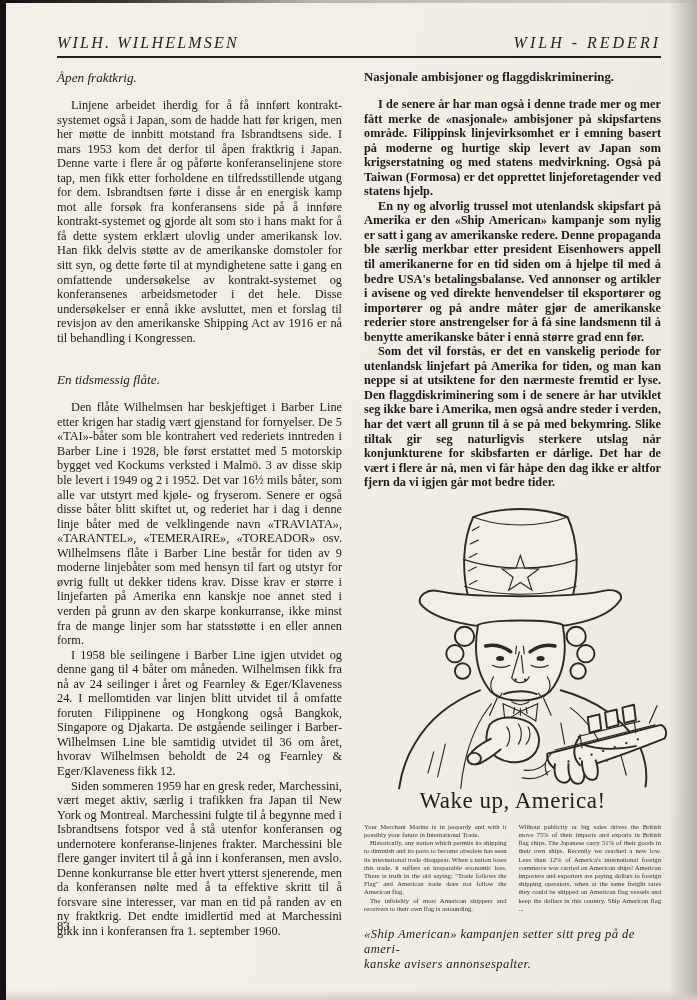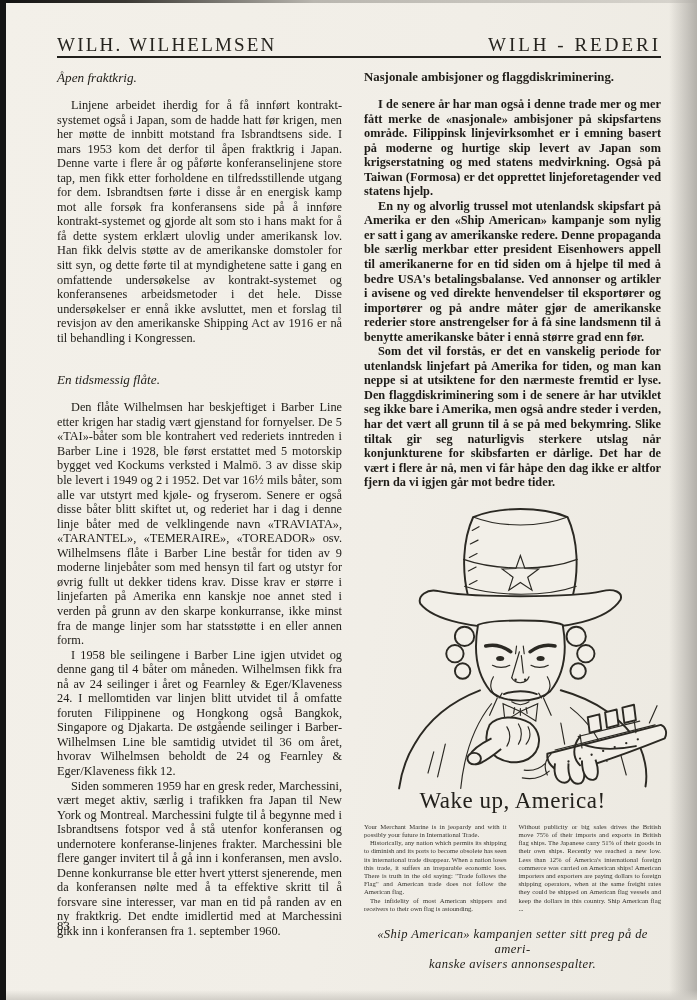--- a/index.html
+++ b/index.html
@@ -18,21 +18,21 @@
   .edge-top{position:absolute;left:0;top:0;width:100%;height:3px;
     background:linear-gradient(to right,#101010 0%,#3a3833 18%,#b9b6af 45%,#d8d5ce 100%);}
   .edge-right{position:absolute;right:0;top:0;width:28px;height:100%;
     background:linear-gradient(to left,#b3b0aa 0%,rgba(243,240,233,0) 100%);}
   .edge-bottom{position:absolute;left:0;bottom:0;width:100%;height:10px;
     background:linear-gradient(to top,#d2cfc8 0%,rgba(243,240,233,0) 100%);}
 
   .hdr{
     position:absolute;top:34px;left:57px;width:604px;
     display:flex;justify-content:space-between;align-items:baseline;
-    font-size:19px;letter-spacing:2.2px;color:#26241f;
+    font-size:16px;letter-spacing:2.2px;color:#26241f;font-style:italic;
   }
   .hdr .right{letter-spacing:3px;}
   .hdr-rule{position:absolute;top:56px;left:57px;width:604px;height:2px;background:#21201c;}
 
   .cols{
     position:absolute;top:70px;left:57px;width:604px;
     display:flex;gap:22px;
   }
   .col{width:296px;}
   .col.right-col{width:297px;}
@@ -58,21 +58,21 @@
   }
   .fineprint{display:flex;gap:12px;margin-top:9px;}
   .fp-col{flex:1;}
   .fp-col p{
     margin:0;font-size:6.7px;line-height:8.2px;text-align:justify;
     color:#35332d;font-weight:normal;
   }
   .fp-col p.ind{text-indent:6px;}
   .ad-caption{
     margin-top:14px;font-style:italic;font-size:12.6px;line-height:15px;
-    text-align:center;color:#23211c;letter-spacing:0.4px;
+    color:#23211c;letter-spacing:0.4px;
   }
   .ad-caption span{display:block;}
 
   .pagenum{position:absolute;left:57px;top:919px;font-size:12.8px;color:#22201b;}
 
   svg .ink{stroke:#2b2923;fill:none;stroke-width:2;stroke-linecap:round;stroke-linejoin:round;}
   svg .ink-thin{stroke:#2b2923;fill:none;stroke-width:1.2;stroke-linecap:round;}
   svg .ink-thick{stroke:#2b2923;fill:none;stroke-width:3.6;stroke-linecap:round;}
   svg .paper{fill:#f2efe8;stroke:#2b2923;stroke-width:2;stroke-linejoin:round;}
   svg .fillink{fill:#2b2923;stroke:none;}

